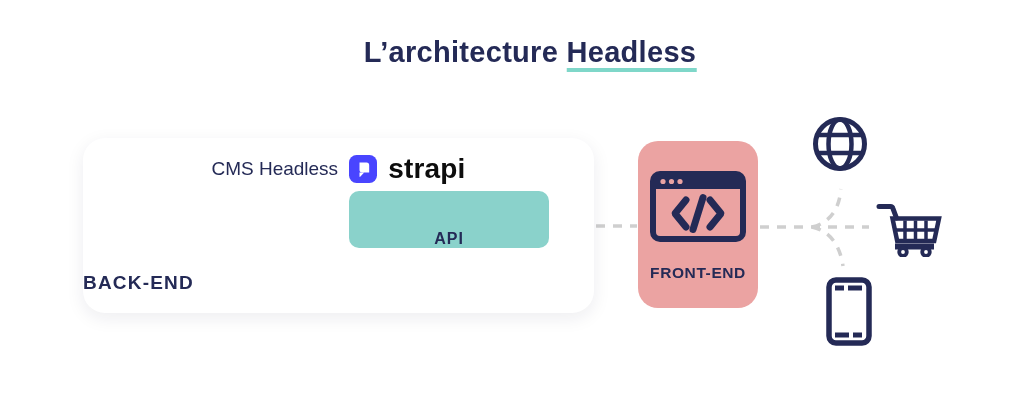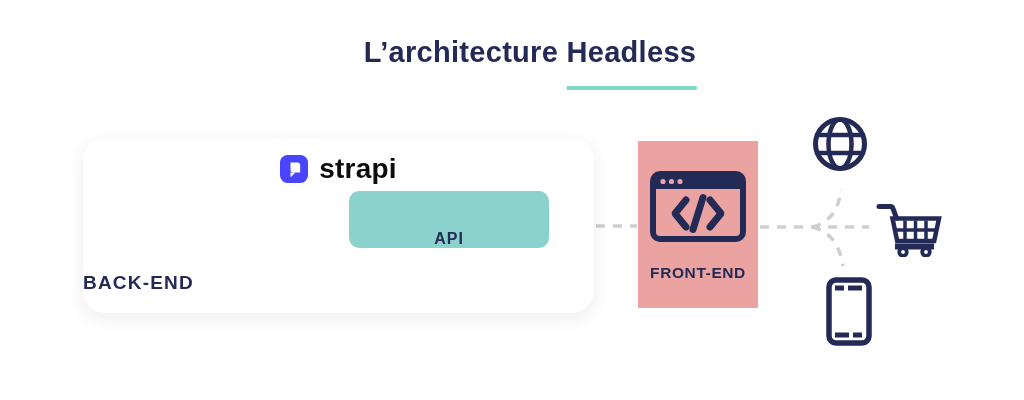--- a/index.html
+++ b/index.html
@@ -24,21 +24,21 @@
   .canvas{position:relative;width:1024px;height:400px;}
 
   
   .title{
     position:absolute;top:36px;left:530px;transform:translateX(-50%);
     font-size:29px;font-weight:700;letter-spacing:.3px;white-space:nowrap;
     color:var(--navy);
   }
   .title .hl{
     border-bottom:4px solid var(--underline);
-    padding-bottom:18px;
+    padding-bottom:0;
   }
 
   
   .backend-card{
     position:absolute;left:83px;top:138px;width:511px;height:175px;
     background:var(--card-bg);border-radius:22px;
     box-shadow:0 5px 18px rgba(20,20,60,.08);
   }
   .card-header{
     position:absolute;top:15px;left:0;width:100%;
@@ -58,21 +58,21 @@
   .box-api{left:266px;width:200px;font-size:16px;letter-spacing:1px;align-items:flex-end;}
 
   .backend-label{
     position:absolute;bottom:19px;left:0;width:100%;text-align:left;
     font-size:19px;font-weight:800;letter-spacing:1.2px;color:var(--navy);
   }
 
   
   .frontend-card{
     position:absolute;left:638px;top:141px;width:120px;height:167px;
-    background:var(--pink);border-radius:1px;
+    background:var(--pink);border-radius:20px;
     display:flex;flex-direction:column;align-items:center;
   }
   .browser-icon{margin-top:30px;width:96px;height:71px;display:block;}
   .frontend-label{
     margin-top:22px;font-size:15.5px;font-weight:800;
     letter-spacing:.6px;color:var(--navy);white-space:nowrap;
   }
 
   
   .connectors{position:absolute;left:0;top:0;width:1024px;height:400px;pointer-events:none;}
@@ -93,20 +93,21 @@
 
   <svg class="connectors" viewBox="0 0 1024 400" fill="none" stroke="#cfcfcf" stroke-width="3.5" stroke-dasharray="9 8">
     <line x1="596" y1="226" x2="637" y2="226"></line>
     <line x1="760" y1="227" x2="869" y2="227"></line>
     <path d="M812 227 Q838 221 841 189"></path>
     <path d="M812 227 Q838 233 843 266"></path>
   </svg>
 
   <section class="backend-card">
     <div class="card-header">
+      <span class="cms-label">CMS Headless</span>
       <span class="strapi-logo">
         <svg viewBox="0 0 24 24" width="28" height="28">
           <rect width="24" height="24" rx="6.5" fill="#4945ff"></rect>
           <path d="M9 6.5 H15 a2.3 2.3 0 0 1 2.3 2.3 V15 H11.3 A2.3 2.3 0 0 1 9 12.7 Z" fill="#ffffff"></path>
           <path d="M9 15 v3.4 a0.35 0.35 0 0 0 0.6 0.25 L13 15 Z" fill="#ffffff"></path>
         </svg>
       </span>
       <span class="strapi-word">strapi</span>
     </div>
 

